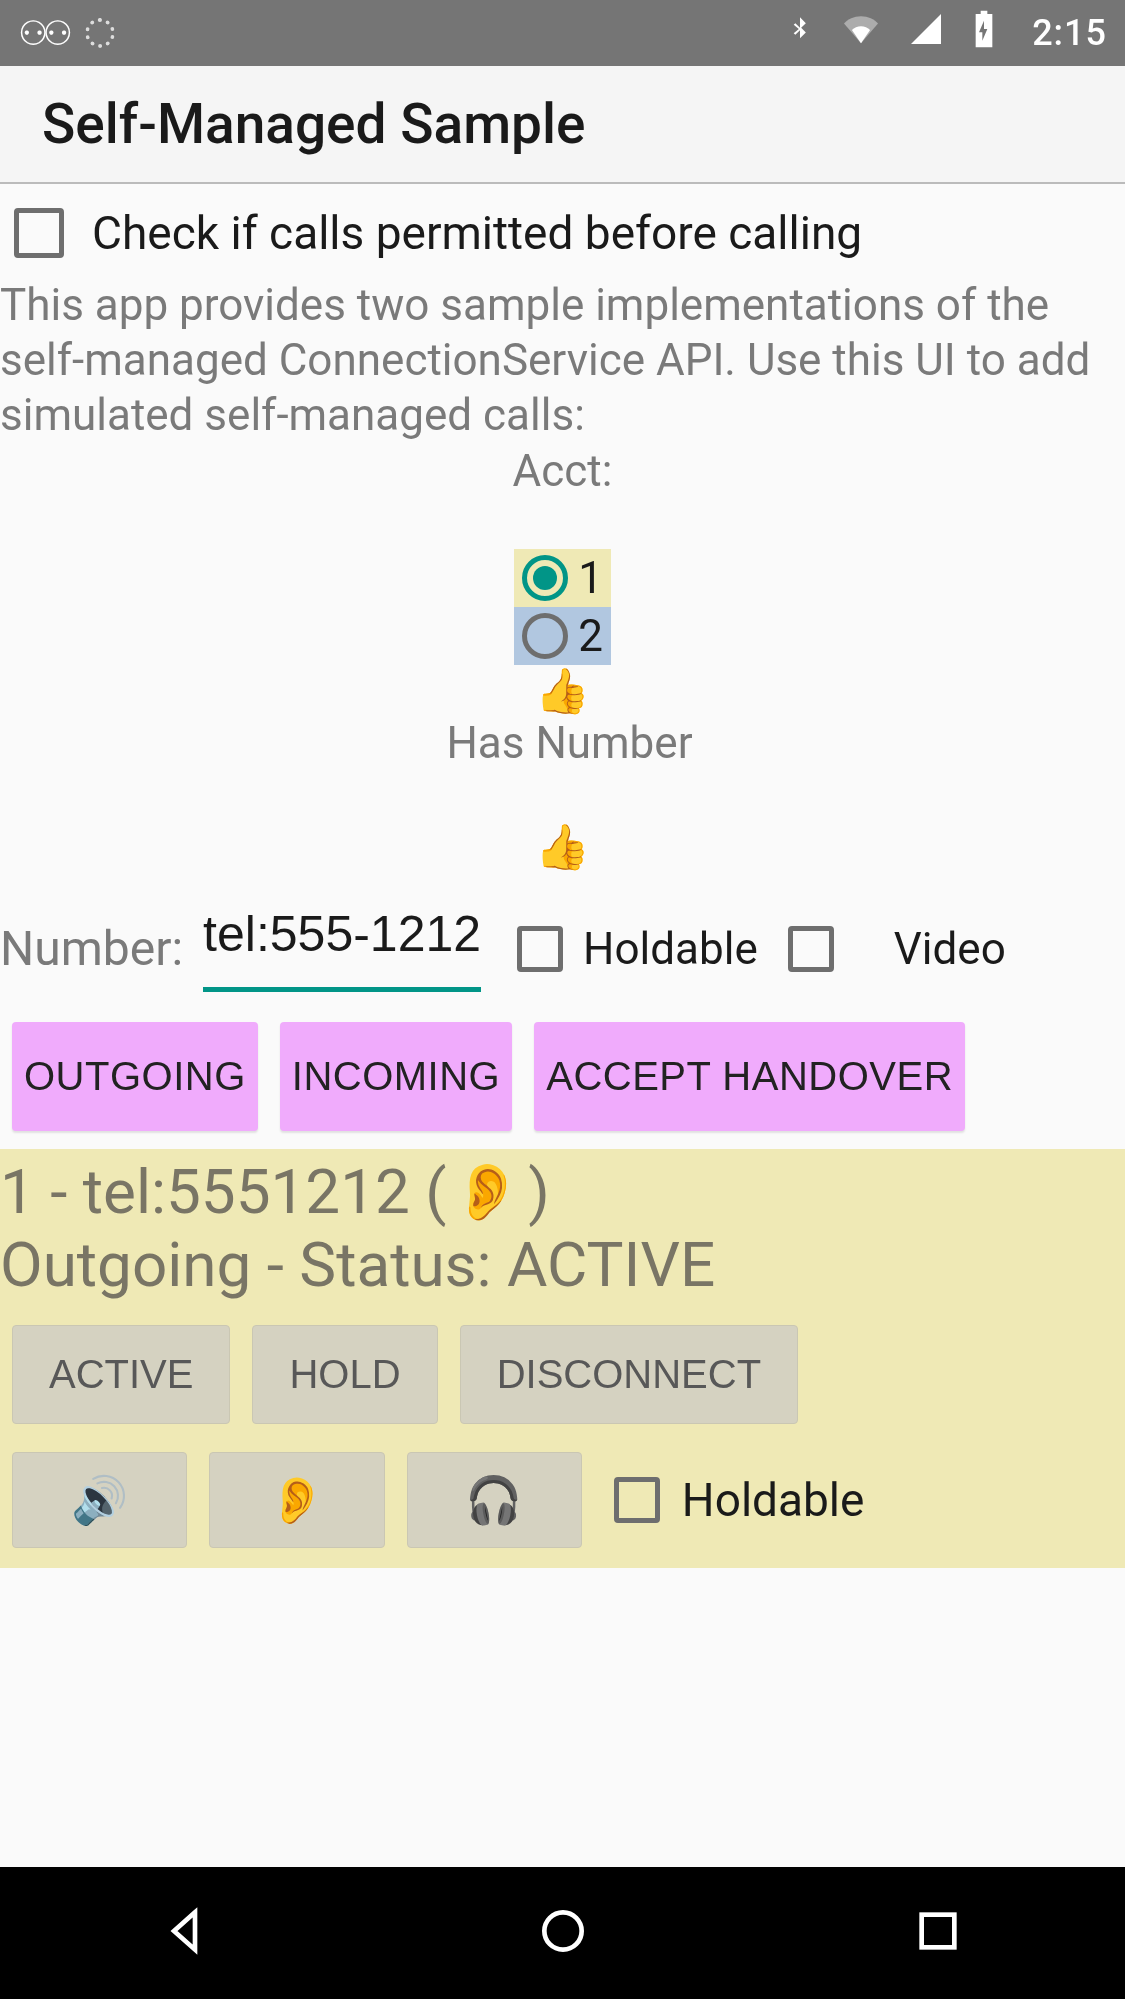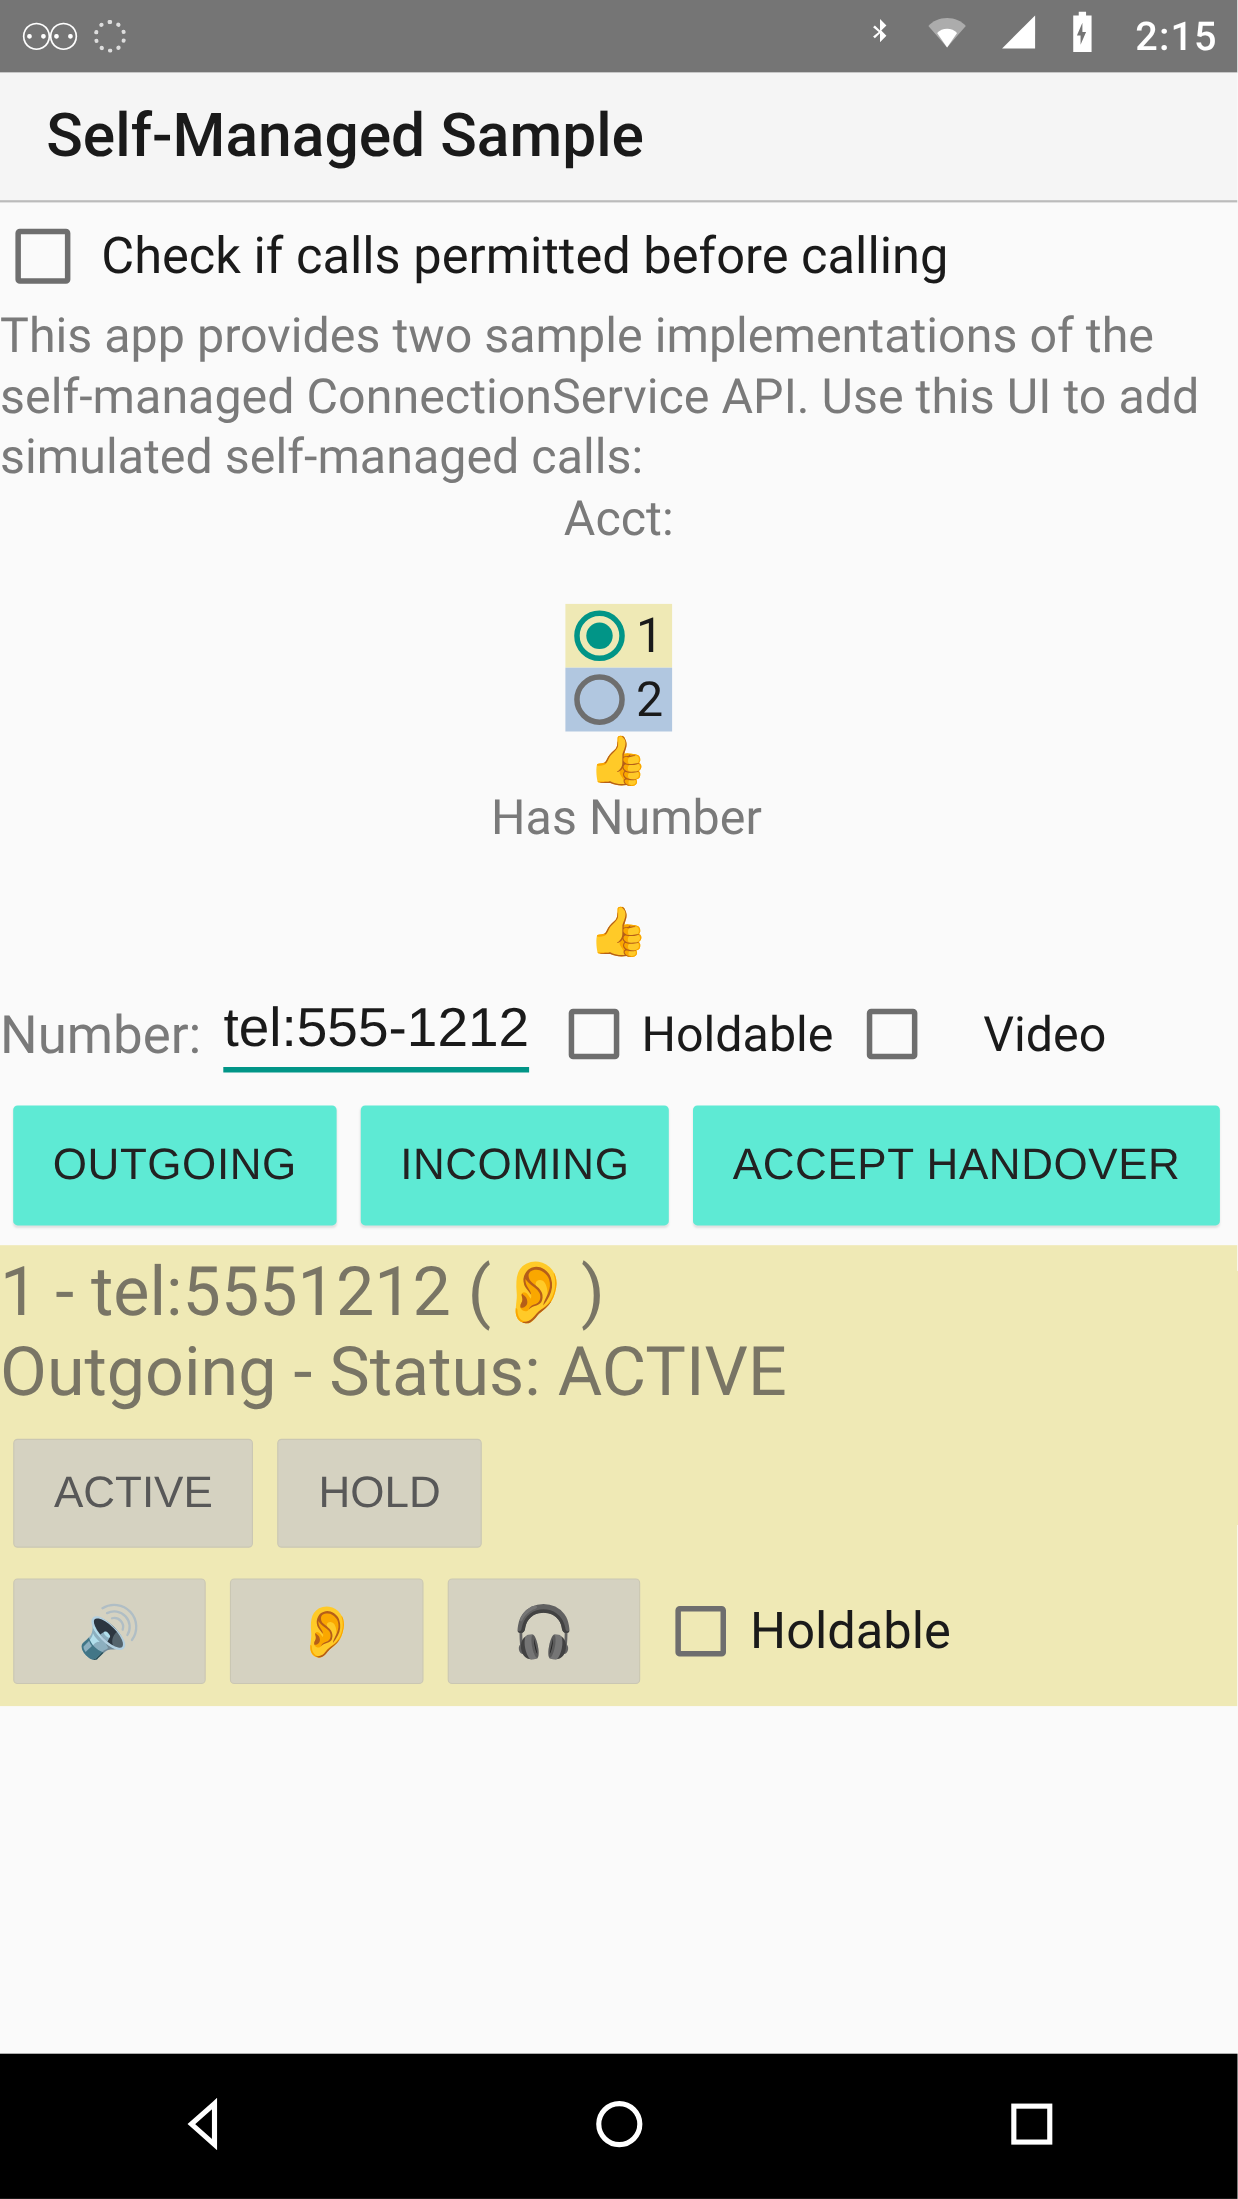--- a/index.html
+++ b/index.html
@@ -25,23 +25,23 @@
   .radio-wrap { display: inline-flex; align-items: center; height: 58px; padding: 0 8px; }
   .radio-wrap.sel1 { background: #efe9b5; }
   .radio-wrap.sel2 { background: #b1c7e0; }
   .md-radio { width: 46px; height: 46px; border: 5px solid #019587; border-radius: 50%; display: inline-flex; align-items: center; justify-content: center; margin-right: 10px; }
   .md-radio .dot { width: 24px; height: 24px; background: #019587; border-radius: 50%; }
   .md-radio.unchecked { border-color: #6e6e6e; }
   .radio-label { color: #1a1a1a; font-size: 44px; }
   .focus-text { color: #7a7a7a; margin-left: 14px; }
   .number-row { display: flex; align-items: center; margin-top: 32px; gap: 20px; flex-wrap: nowrap; }
   .number-label { font-size: 48px; color: #7a7a7a; }
-  .number-input { font-size: 50px; color: #1a1a1a; border: none; background: transparent; border-bottom: 5px solid #019587; padding: 0 0 7px 0; width: 278px; outline: none; }
+  .number-input { font-size: 50px; color: #1a1a1a; border: none; background: transparent; border-bottom: 5px solid #019587; padding: 0 0 24px 0; width: 278px; outline: none; }
   .btn-row { display: flex; gap: 22px; padding: 30px 12px 18px 12px; }
-  .md-btn { background: #5eead4; border: none; color: #222; font-size: 40px; font-weight: 500; padding: 32px 36px; letter-spacing: 0.5px; border-radius: 4px; box-shadow: 0 2px 2px rgba(0,0,0,0.1); }
+  .md-btn { background: #f0abfc; border: none; color: #222; font-size: 40px; font-weight: 500; padding: 32px 12px; letter-spacing: 0.5px; border-radius: 4px; box-shadow: 0 2px 2px rgba(0,0,0,0.1); }
   
   .call-card { background: #efe9b5; padding: 6px 0 20px 0; }
   .call-line1 { font-size: 62px; color: #797565; padding: 0 0 0 0; display: flex; align-items: center; gap: 6px; }
   .call-line2 { font-size: 62px; color: #797565; }
   .card-btn-row { display: flex; gap: 22px; padding: 24px 12px 0 12px; }
   .md-btn-sm { background: #d5d2c1; border: 1px solid #cac7b3; color: #585858; font-size: 40px; font-weight: 500; padding: 26px 36px; border-radius: 4px; }
   .audio-row { display: flex; align-items: center; gap: 22px; padding: 28px 12px 0 12px; }
   .md-btn-icon { background: #d5d2c1; border: 1px solid #cac7b3; font-size: 46px; padding: 20px 58px; border-radius: 4px; }
   .holdable2-label { font-size: 46px; color: #1a1a1a; }
   
@@ -132,20 +132,21 @@
     <div class="call-line1">
       <span>1 - tel:5551212 (</span>
       <span style="font-size:56px;">👂</span>
       <span>)</span>
     </div>
     <div class="call-line2">Outgoing - Status: ACTIVE</div>
 
     <div class="card-btn-row">
       <button class="md-btn-sm">ACTIVE</button>
       <button class="md-btn-sm">HOLD</button>
+      <button class="md-btn-sm">DISCONNECT</button>
     </div>
 
     <div class="audio-row">
       <button class="md-btn-icon">🔊</button>
       <button class="md-btn-icon">👂</button>
       <button class="md-btn-icon">🎧</button>
       <span class="md-checkbox" style="width:46px;height:46px;margin-left:10px;"></span>
       <span class="holdable2-label">Holdable</span>
     </div>
   </div>

